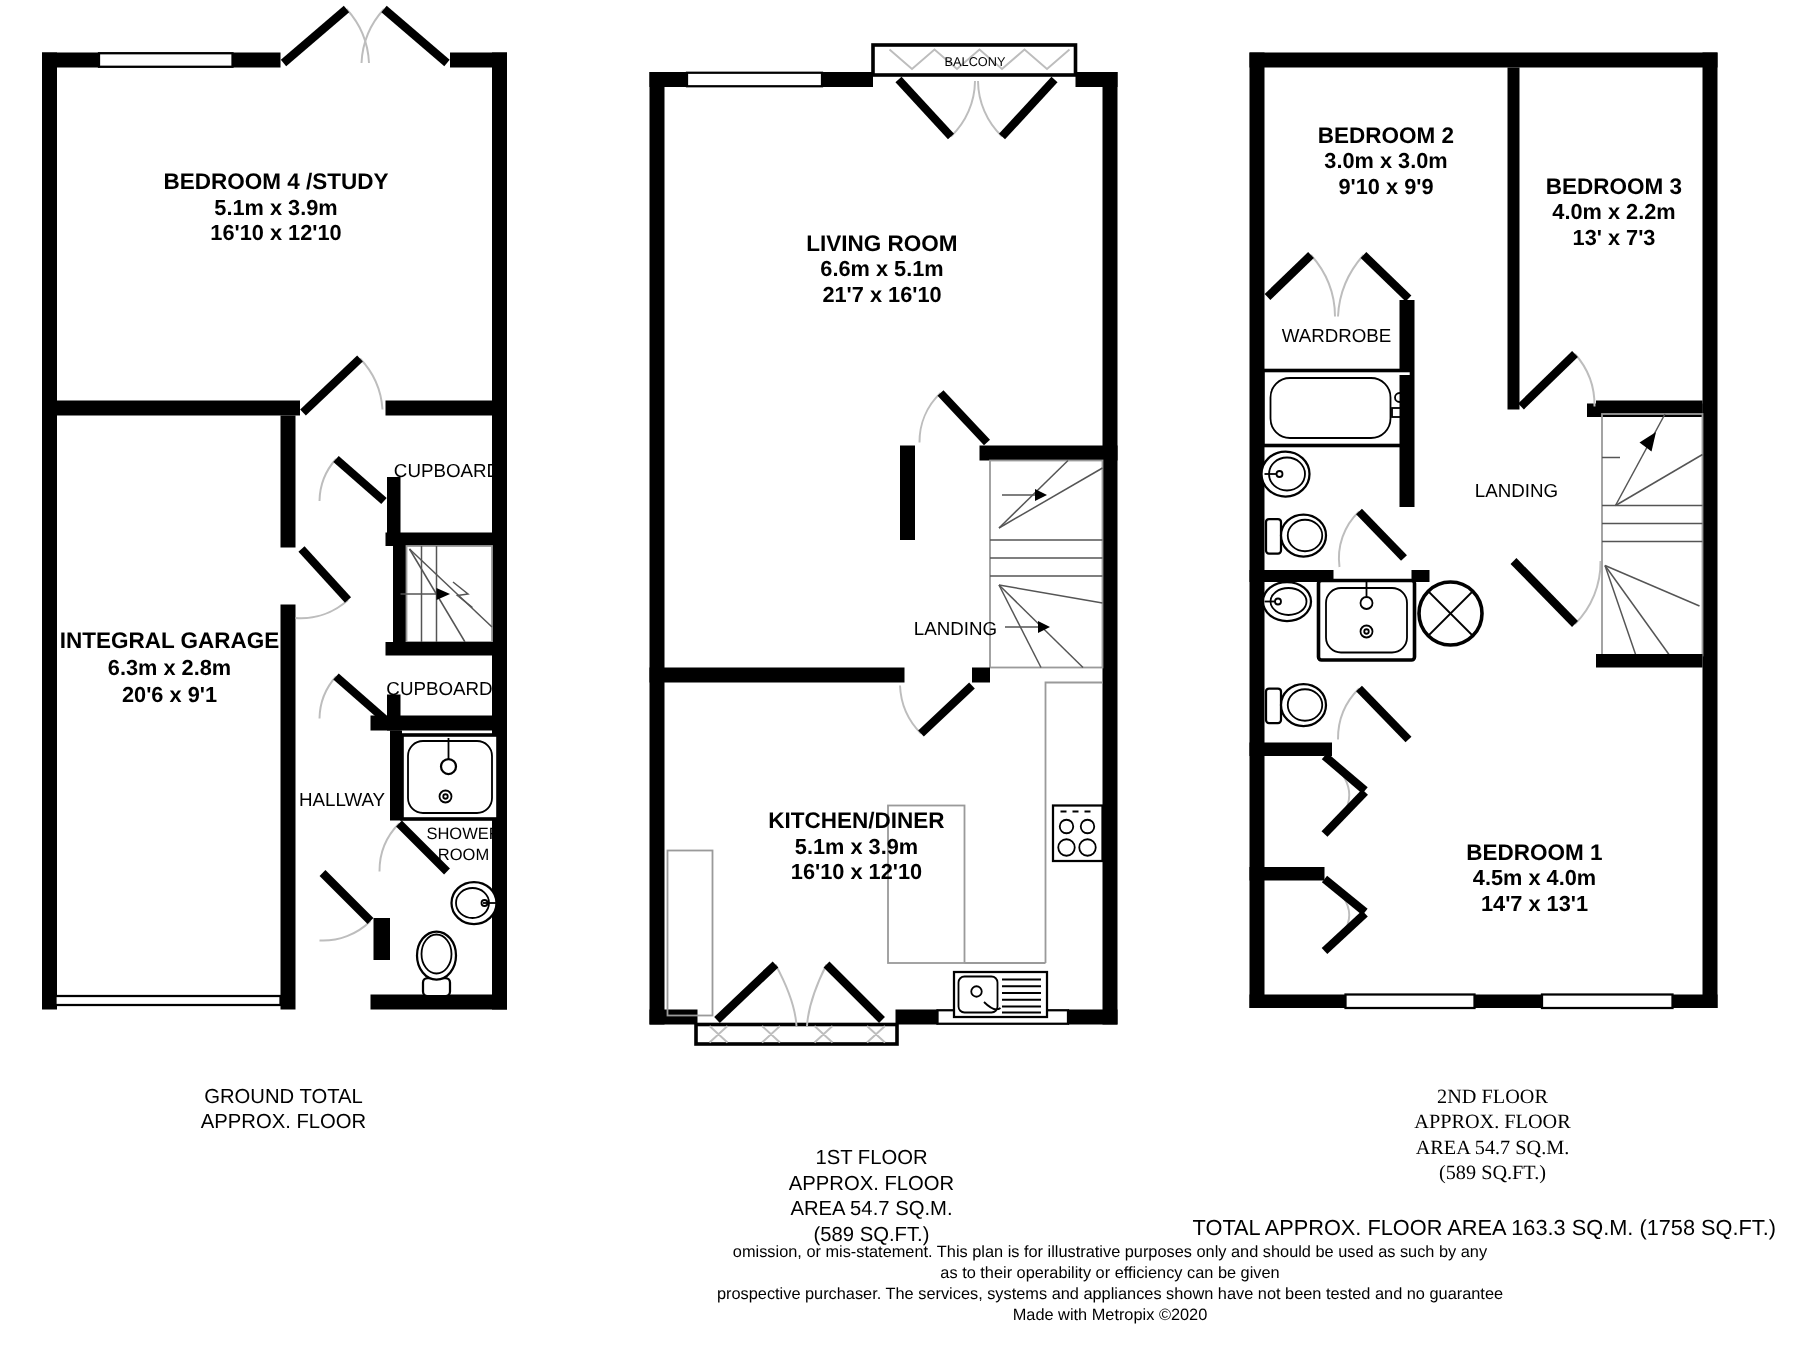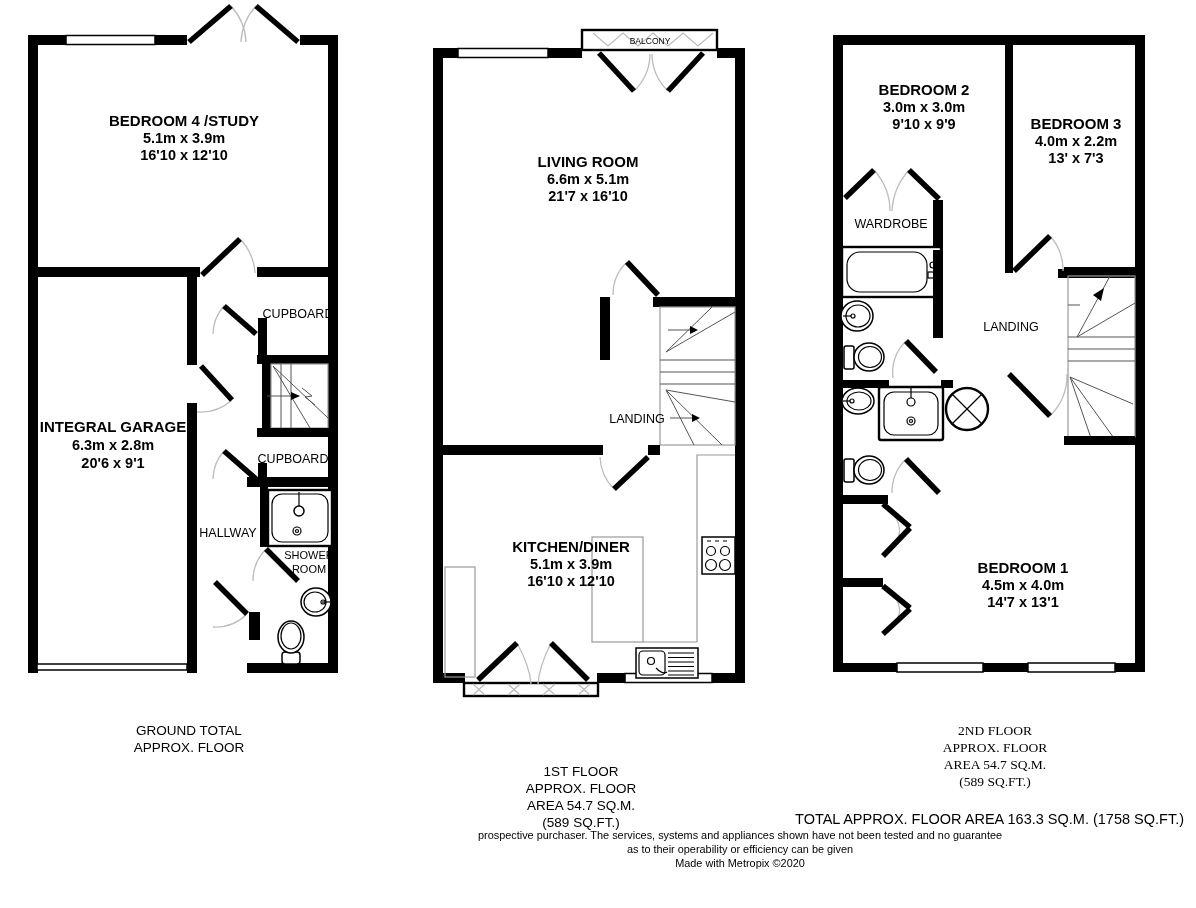--- a/index.html
+++ b/index.html
@@ -336,18 +336,19 @@
 </div>
 <div class="cap" style="left:845px;top:722px;font-family:Liberation Serif, serif;">
   <div>2ND FLOOR</div>
   <div>APPROX. FLOOR</div>
   <div>AREA 54.7 SQ.M.</div>
   <div>(589 SQ.FT.)</div>
 </div>
 
 <div class="total">TOTAL APPROX. FLOOR AREA 163.3 SQ.M. (1758 SQ.FT.)</div>
 <div class="disc">
+  <div>omission, or mis-statement. This plan is for illustrative purposes only and should be used as such by any</div>
+  <div>as to their operability or efficiency can be given</div>
   <div>prospective purchaser. The services, systems and appliances shown have not been tested and no guarantee</div>
-  <div>as to their operability or efficiency can be given</div>
   <div>Made with Metropix ©2020</div>
 </div>
 
 </div>
 
 </body></html>

